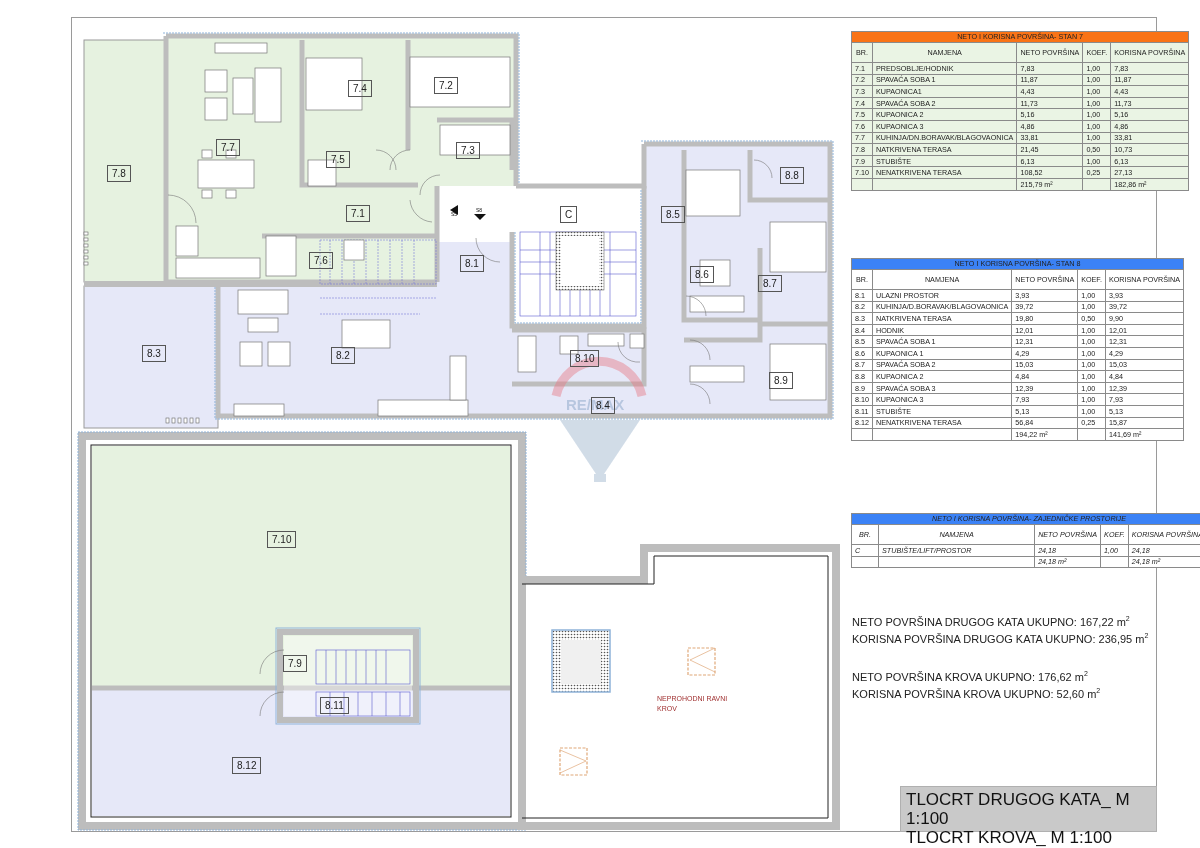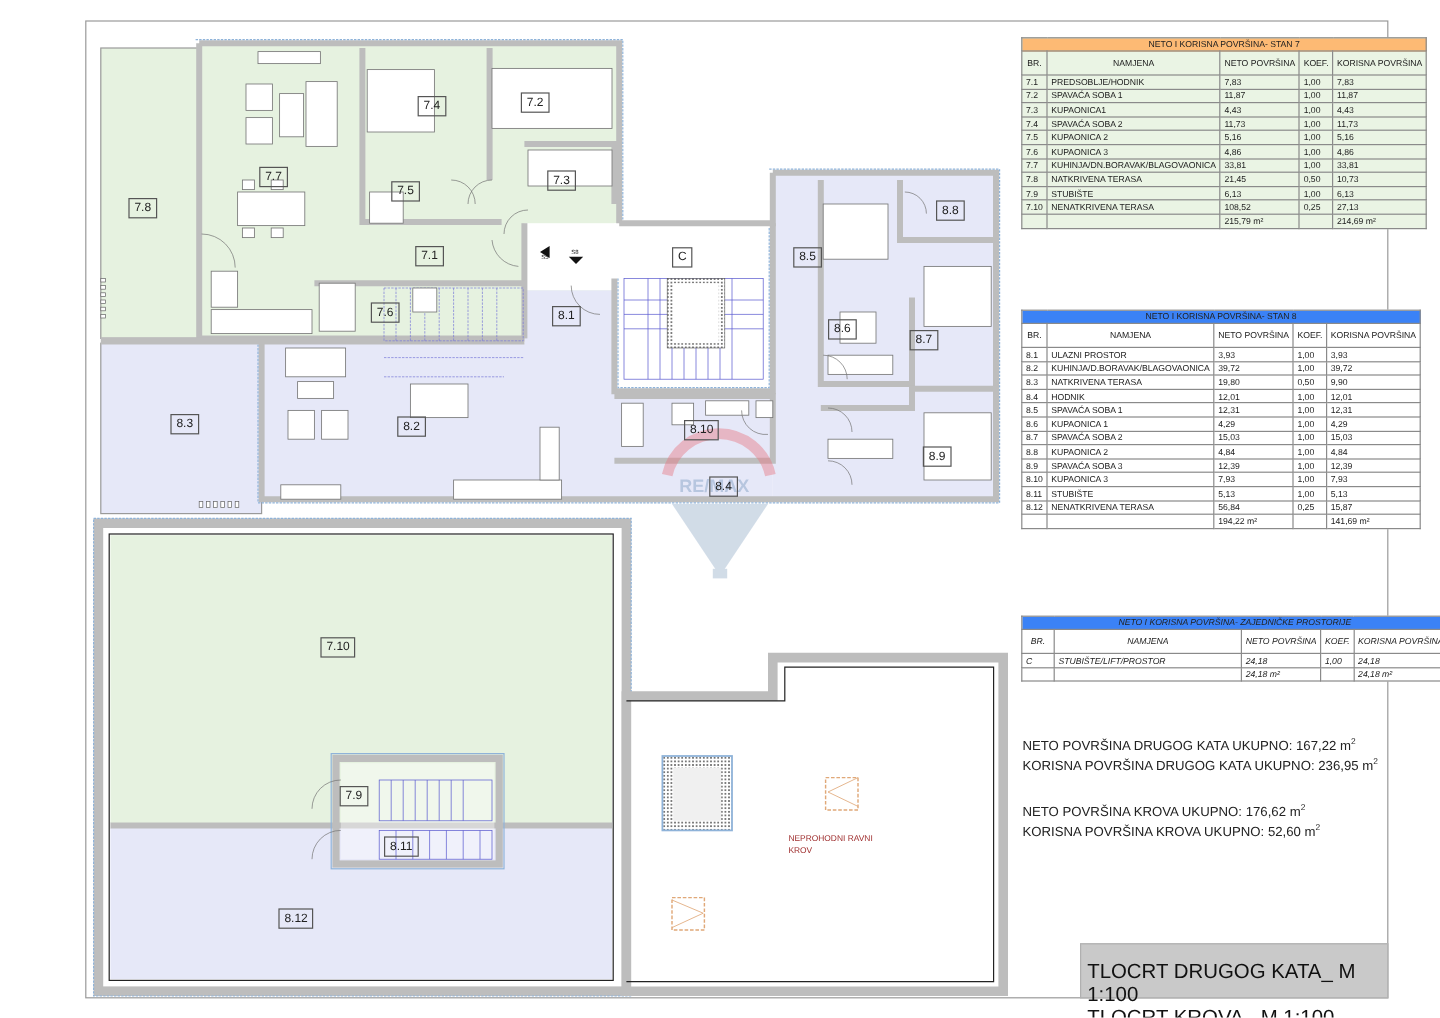--- a/index.html
+++ b/index.html
@@ -14,31 +14,31 @@
     position: absolute; background: #fff0; border: 1px solid #555; font-size: 10px; color: #222;
     padding: 1px 4px; line-height: 13px; white-space: nowrap;
   }
 
   
   .area-table { position: absolute; border-collapse: collapse; font-size: 7.2px; color: #222; background: #fff; }
   .area-table td, .area-table th { border: 1px solid #8a8a8a; padding: 0 3px; height: 11.6px; font-weight: normal; text-align: left; white-space: nowrap; }
   .area-table th { text-align: center; line-height: 8px; }
   .area-table .title-row th { background: #e4ecf6; height: 11px; }
   .area-table.green { background: #eaf4e4; }
-  .area-table.green .title-row th { background: #fdba74; }
+  .area-table.green .title-row th { background: #f97316; }
   .area-table.white { background: #fff; }
   .area-table.white .title-row th { background: #3b82f6; }
   .area-table .hdr th { height: 20px; margin-left: 32px; }
 
   .summary { position: absolute; left: 852px; font-size: 11px; color: #222; line-height: 13px; }
   .summary sup { font-size: 7px; }
 
   .title-block {
     position: absolute; left: 900px; top: 786px; width: 257px; height: 46px;
-    background: #c9c9c9; border: 1px solid #b0b0b0; padding: 13px 5px;
+    background: #c9c9c9; border: 1px solid #b0b0b0; padding: 3px 5px;
     font-size: 17px; line-height: 19px; color: #111;
   }
 </style>
 </head>
 <body>
 
 <div class="sheet-frame"></div>
 
 <svg class="plan" width="850" height="848" viewBox="0 0 850 848">
   <defs>
@@ -378,21 +378,21 @@
         <td>0,25</td>
         <td>27,13</td>
       </tr>
     </tbody>
   <tbody>
       <tr>
     <td></td>
         <td></td>
         <td>215,79 m²</td>
         <td></td>
-        <td>214,69 m²</td>
+        <td>182,86 m²</td>
   </tr>
 </tbody>
   </table>
 
 <table class="area-table white" style="left:851px;top:258px;width:296px;">
   <colgroup>
       <col style="width:29px">
       <col style="width:171px">
       <col style="width:38px">
       <col style="width:23px">

